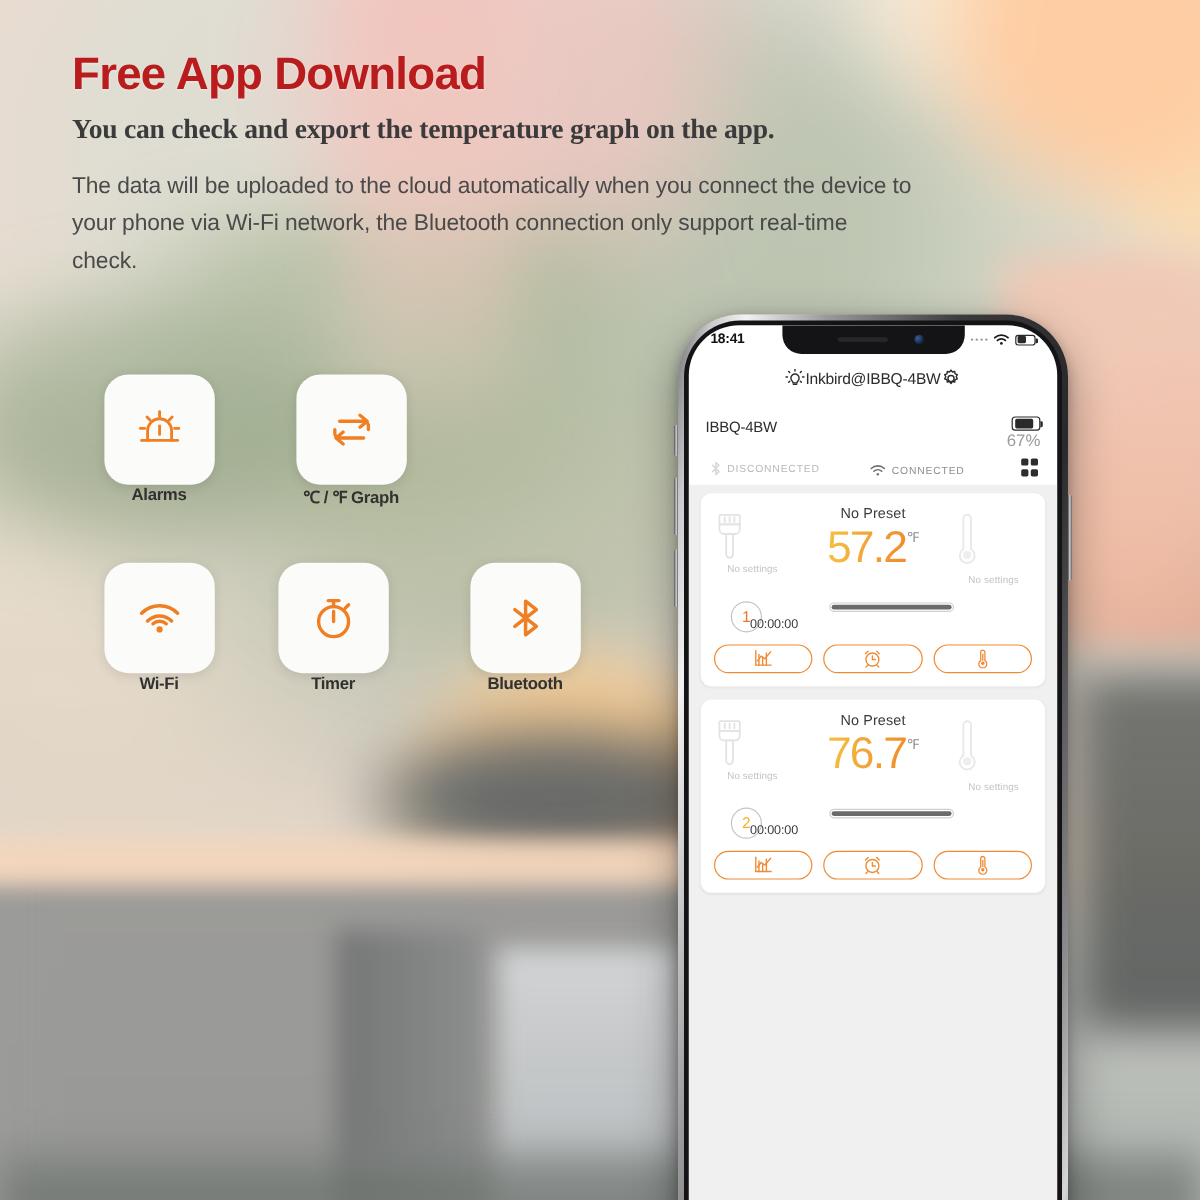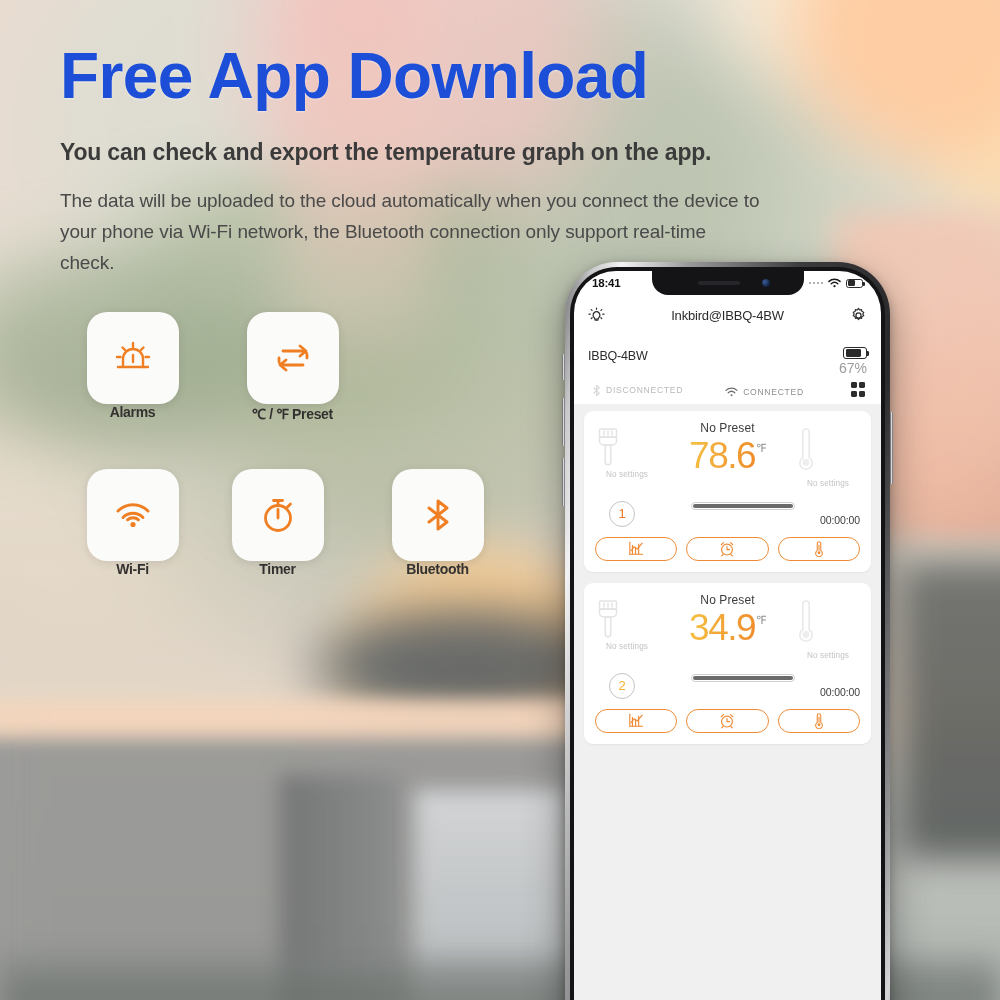--- a/index.html
+++ b/index.html
@@ -95,25 +95,25 @@
     filter:blur(18px);
   }
   .bg-wash {
     position:absolute; inset:0;
     background:linear-gradient(180deg, rgba(255,255,255,.30) 0 30%, rgba(255,255,255,.10) 55%, rgba(255,255,255,0) 75%);
   }
 
   
   .copy { position:absolute; left:60px; top:42px; width:700px; z-index:5; }
   .headline {
-    font-size:64px; font-weight:bold; color:#1d4ed8; letter-spacing:-.6px;
+    font-size:38px; font-weight:bold; color:#b91c1c; letter-spacing:-.6px;
     line-height:1.08; text-shadow:0 1px 2px rgba(255,255,255,.5);
   }
   .subhead {
-    margin-top:28px; font-size:23px; font-weight:bold; color:#3b3b3b; letter-spacing:-.2px;
+    margin-top:12px; font-size:23px; font-weight:bold; color:#3b3b3b; letter-spacing:-.2px;font-family:Liberation Serif, serif;
   }
   .para {
     margin-top:20px; font-size:19px; color:#4a4a4a; line-height:1.62; letter-spacing:-.1px;
   }
 
   
   .features { position:absolute; left:60px; top:312px; z-index:5; }
   .feat-row { display:flex; }
   .feat-row + .feat-row { margin-top:46px; }
   .feat { width:145px; text-align:center; }
@@ -181,21 +181,21 @@
     position:relative; display:flex; align-items:center;
   }
   .batt::after {
     content:""; position:absolute; right:-3px; top:2.6px; width:1.6px; height:3.5px;
     background:#2a2a2a; border-radius:0 1px 1px 0;
   }
   .batt i { display:block; height:5.4px; width:7px; background:#2a2a2a; border-radius:1.2px; margin-left:1.2px; }
 
   
   .app-head { padding:6px 14px 0; }
-  .head-row1 { display:flex; align-items:center; justify-content:space-between; height:28px; }
+  .head-row1 { display:flex; align-items:center; justify-content:center; height:28px; }
   .head-title { font-size:13px; color:#2c2c2c; letter-spacing:-.2px; }
   .head-row2 { display:flex; align-items:flex-start; justify-content:space-between; margin-top:18px; }
   .dev-name { font-size:12.5px; color:#2c2c2c; letter-spacing:-.2px; padding-top:2px; }
   .batt-box { text-align:center; }
   .batt-big {
     width:24px; height:12px; border:1.4px solid #2a2a2a; border-radius:3px;
     position:relative; display:flex; align-items:center; margin-left:auto;
   }
   .batt-big::after {
     content:""; position:absolute; right:-3.4px; top:3px; width:2.2px; height:5px;
@@ -239,21 +239,21 @@
   .unit { font-size:11.5px; color:#8d8d8d; margin-top:3px; margin-left:1px; letter-spacing:-.3px; }
 
   .card-mid { display:flex; align-items:center; margin-top:-4px; }
   .probe-circle {
     width:26px; height:26px; border:1.4px solid #c4c4c4; border-radius:50%;
     display:flex; align-items:center; justify-content:center;
     font-size:13px; margin-left:14px;
   }
   .probe-1 { color:#ef7722; }
   .probe-2 { color:#f2b32c; }
-  .timer-col { flex:1; text-align:right; margin-left:-10px; }
+  .timer-col { flex:1; text-align:left; margin-left:-10px; }
   .pbar {
     width:104px; height:8px; border-radius:5px; border:1.3px solid #cfcfcf;
     background:#fff; margin:0 auto; padding:1px; position:relative;
   }
   .pbar i { display:block; height:100%; width:100%; background:#6b6b6b; border-radius:4px; }
   .timer-txt { font-size:10.5px; color:#3c3c3c; margin-top:4px; letter-spacing:-.1px; }
 
   .card-actions { display:flex; justify-content:space-between; margin-top:10px; }
   .act {
     flex:1; height:24px; border:1.2px solid #ef8b34; border-radius:13px;
@@ -319,21 +319,21 @@
       <div class="tile">
         <span>
           <svg width="46" height="46" viewBox="0 0 46 46" fill="none" stroke="#ef7f22" stroke-width="2.8" stroke-linecap="round" stroke-linejoin="round">
             <path d="M13 16 h20 a4 4 0 0 1 4 4 v3"></path>
             <polyline points="30,11 36,16 30,21"></polyline>
             <path d="M33 30 H13 a4 4 0 0 1 -4 -4 v-3"></path>
             <polyline points="16,35 10,30 16,25"></polyline>
           </svg>
         </span>
       </div>
-      <div class="feat-label">℃ / ℉ Preset</div>
+      <div class="feat-label">℃ / ℉ Graph</div>
     </div>
 
   </div>
 
   <div class="feat-row">
 
     <div class="feat">
       <div class="tile">
         <span>
           <svg width="46" height="46" viewBox="0 0 46 46" fill="none" stroke="#ef7f22" stroke-width="2.9" stroke-linecap="round">
@@ -494,21 +494,21 @@
                 <line x1="13" y1="3.4" x2="13" y2="8.6"></line>
                 <line x1="17" y1="3.4" x2="17" y2="8.6"></line>
               </svg>
             </span>
             <div class="no-settings">No settings</div>
           </div>
 
           <div class="col-mid">
             <div class="preset">No Preset</div>
             <div class="temp-wrap">
-              <span class="temp">78.6</span>
+              <span class="temp">57.2</span>
               <span class="unit">℉</span>
             </div>
           </div>
 
           <div class="col-right">
             <span>
               <svg width="20" height="48" viewBox="0 0 20 48" fill="none" stroke="#e9e9e9" stroke-width="1.6">
                 <path d="M10 4 a3.2 3.2 0 0 1 3.2 3.2 v25.5 a6.2 6.2 0 1 1 -6.4 0 V7.2 A3.2 3.2 0 0 1 10 4z"></path>
                 <circle cx="10" cy="37.5" r="3.4" fill="#eeeeee" stroke="none"></circle>
               </svg>
@@ -576,21 +576,21 @@
                 <line x1="13" y1="3.4" x2="13" y2="8.6"></line>
                 <line x1="17" y1="3.4" x2="17" y2="8.6"></line>
               </svg>
             </span>
             <div class="no-settings">No settings</div>
           </div>
 
           <div class="col-mid">
             <div class="preset">No Preset</div>
             <div class="temp-wrap">
-              <span class="temp">34.9</span>
+              <span class="temp">76.7</span>
               <span class="unit">℉</span>
             </div>
           </div>
 
           <div class="col-right">
             <span>
               <svg width="20" height="48" viewBox="0 0 20 48" fill="none" stroke="#e9e9e9" stroke-width="1.6">
                 <path d="M10 4 a3.2 3.2 0 0 1 3.2 3.2 v25.5 a6.2 6.2 0 1 1 -6.4 0 V7.2 A3.2 3.2 0 0 1 10 4z"></path>
                 <circle cx="10" cy="37.5" r="3.4" fill="#eeeeee" stroke="none"></circle>
               </svg>

